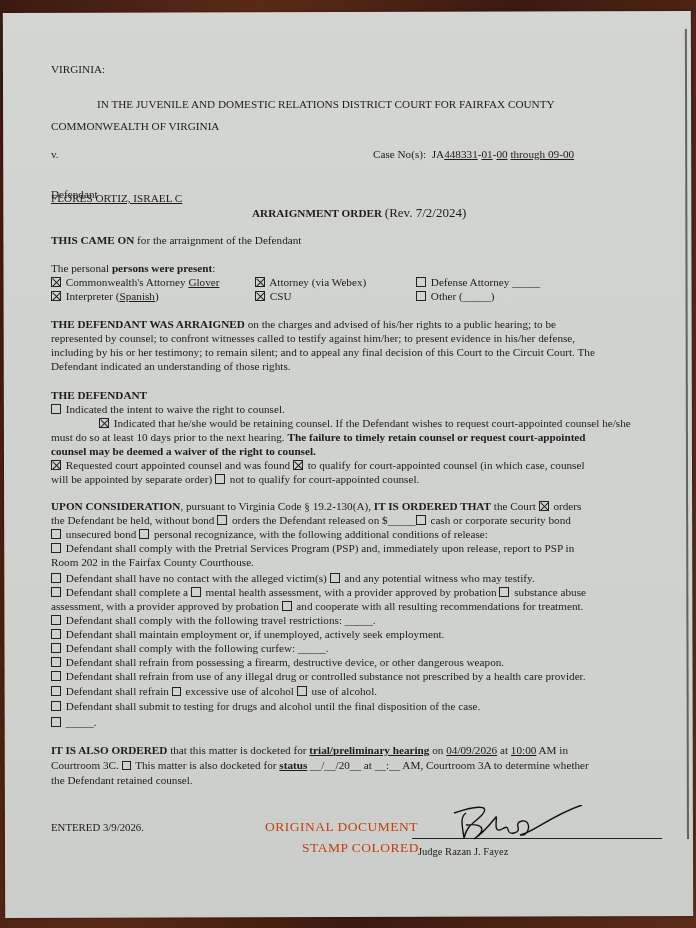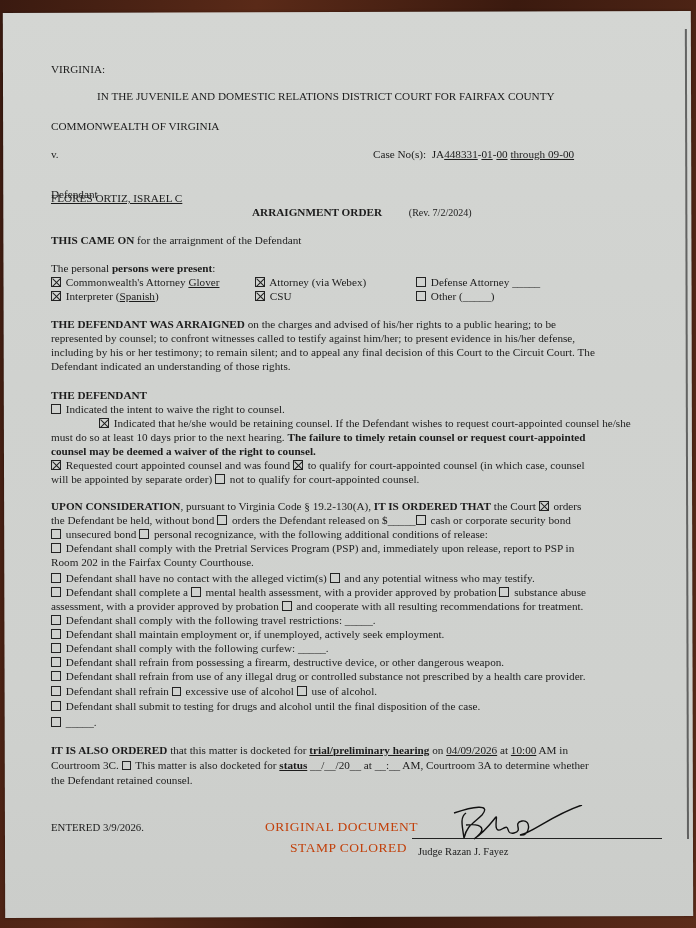--- a/index.html
+++ b/index.html
@@ -28,34 +28,34 @@
     .cb {
       display: inline-block; width: 10px; height: 10px; border: 1px solid #222;
       vertical-align: -1px; position: relative; margin-right: 2px; background: transparent;
     }
     .cb.checked::before, .cb.checked::after {
       content: ""; position: absolute; left: 4px; top: -1px; width: 1px; height: 11px; background: #222;
     }
     .cb.checked::before { transform: rotate(45deg); }
     .cb.checked::after { transform: rotate(-45deg); }
     .cb.small { width: 9px; height: 9px; }
-    .rev { font-size: 10px; font-weight: normal; margin-left: 24px; }
+    .rev { font-size: 13px; font-weight: normal; }
     .sig-line { position: absolute; left: 412px; top: 838px; width: 250px; height: 1px; background: #222; }
     .stamp { position: absolute; font-size: 13.5px; letter-spacing: 0.5px; color: #c2410c; }
     svg.signature { position: absolute; left: 452px; top: 805px; }
   </style>
 </head>
 <body>
 
 <div class="paper">
   <div class="fold-edge"></div>
 </div>
 
 <div class="line" style="top:63px;">VIRGINIA:</div>
-<div class="line" style="top:90px; left:97px;text-align:center;">IN THE JUVENILE AND DOMESTIC RELATIONS DISTRICT COURT FOR FAIRFAX COUNTY</div>
+<div class="line" style="top:98px; left:97px;text-align:center;">IN THE JUVENILE AND DOMESTIC RELATIONS DISTRICT COURT FOR FAIRFAX COUNTY</div>
 <div class="line" style="top:120px;">COMMONWEALTH OF VIRGINIA</div>
 <div class="line" style="top:148px;">v.</div>
 <div class="line" style="top:148px; left:373px;">
   <span>Case No(s):</span>&nbsp;
   <span>JA</span><span class="u">448331</span><span>-</span><span class="u">01</span><span>-</span><span class="u">00</span>
   <span class="u">through 09-00</span>
 </div>
 <div class="line u" style="top:192px;">FLORES ORTIZ, ISRAEL C</div>
 <div class="line" style="top:188px;">Defendant</div>
 
@@ -175,19 +175,19 @@
 <div class="line" style="top:744px;">
   <span class="b">IT IS ALSO ORDERED</span><span> that this matter is docketed for </span><span class="b u">trial/preliminary hearing</span><span> on </span><span class="u">04/09/2026</span><span> at </span><span class="u">10:00</span><span> AM in</span>
 </div>
 <div class="line" style="top:759px;">
   <span>Courtroom 3C. </span><span class="cb small"></span><span> This matter is also docketed for </span><span class="b u">status</span><span> __/__/20__ at __:__ AM, Courtroom 3A to determine whether</span>
 </div>
 <div class="line" style="top:774px;">the Defendant retained counsel.</div>
 
 <div class="line" style="top:821px; font-size:10.8px;">ENTERED 3/9/2026.</div>
 <div class="stamp" style="left:265px; top:819px;">ORIGINAL DOCUMENT</div>
-<div class="stamp" style="left:290px; top:840px;">STAMP COLORED</div>
+<div class="stamp" style="left:302px; top:840px;">STAMP COLORED</div>
 <div class="sig-line"></div>
 <div class="line" style="top:845px; left:418px; font-size:10.5px;">Judge Razan J. Fayez</div>
 
 <svg class="signature" width="140" height="40" viewBox="0 0 140 40">
   <path d="M2,8 C20,2 40,-2 30,10 C22,18 15,20 12,33 M12,33 C10,20 8,12 14,8 M14,20 C30,18 36,24 22,34 C34,26 42,14 44,12 C46,10 40,30 50,24 C60,18 52,30 62,28 C72,26 60,18 70,16 C80,14 78,32 68,30 C80,28 100,10 130,0" fill="none" stroke="#111" stroke-width="1.4"></path>
 </svg>
 
 </body></html>

